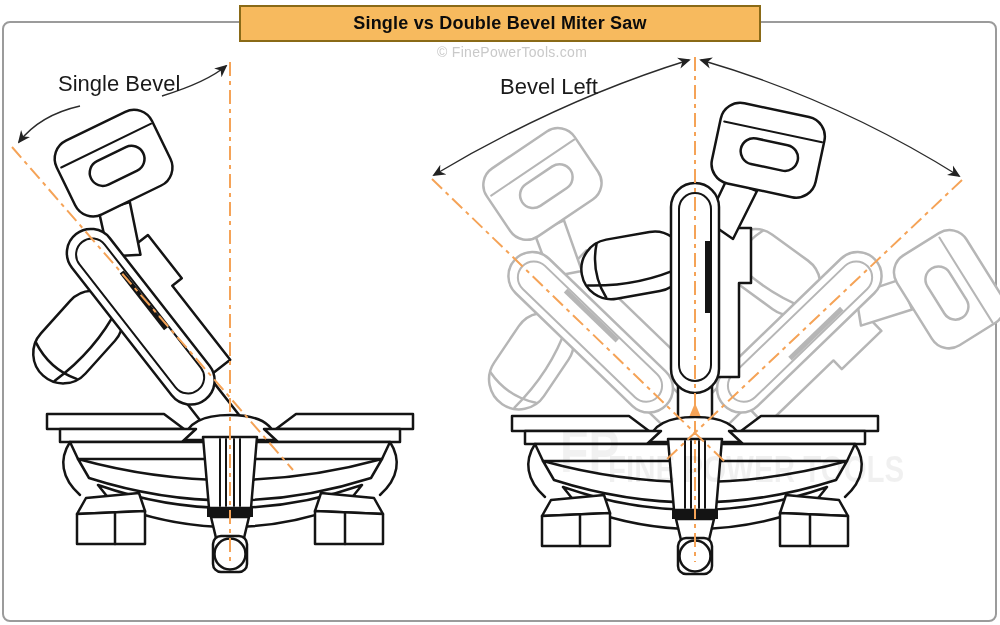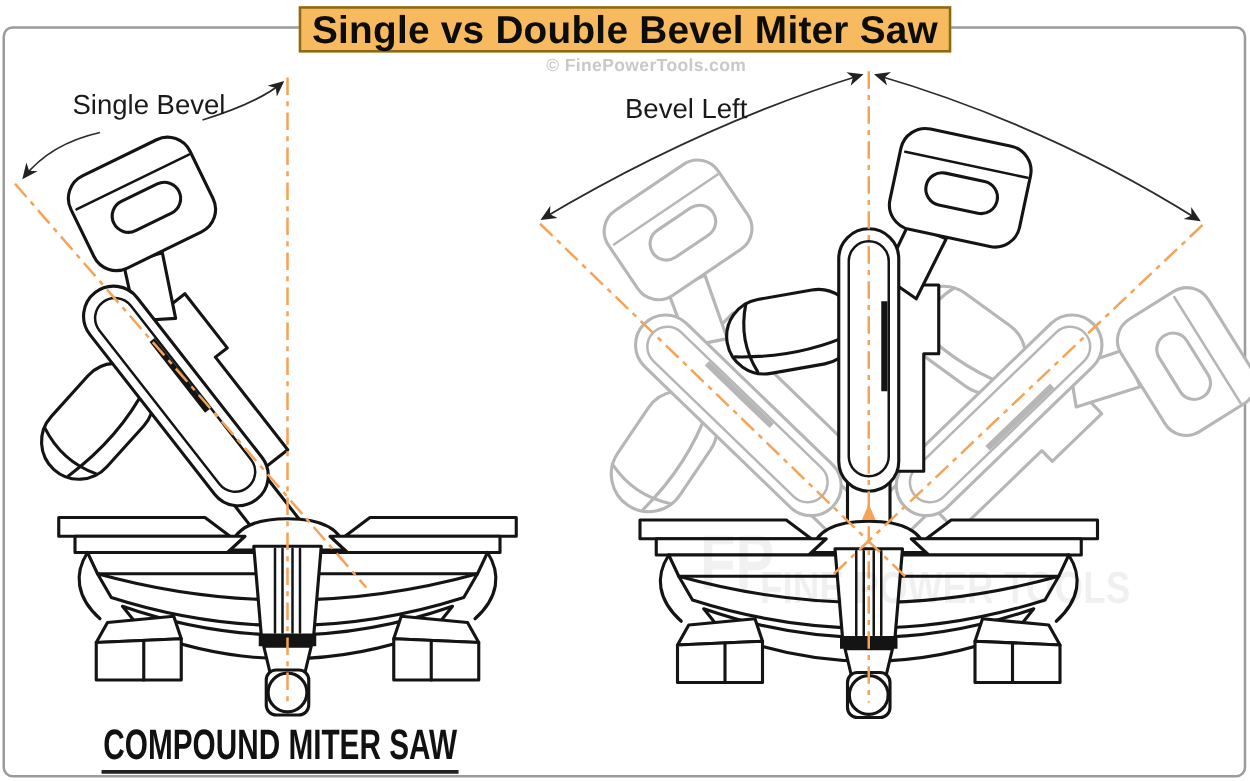--- a/index.html
+++ b/index.html
@@ -8,25 +8,25 @@
     font-family:"Liberation Sans", sans-serif;overflow:hidden;
   }
   #frame{
     position:absolute;left:2px;top:21px;width:991px;height:597px;
     border:2px solid #9b9b9b;border-radius:8px;
   }
   #banner{
     position:absolute;left:239px;top:5px;width:518px;height:33px;
     background:#F7BA5E;border:2px solid #8a6a17;
     display:flex;align-items:center;justify-content:center;
-    font-size:31px;font-weight:bold;color:#0c0c0c;letter-spacing:0.2px;
+    font-size:18px;font-weight:bold;color:#0c0c0c;letter-spacing:0.2px;
     z-index:6;
   }
   #copyright{
-    position:absolute;left:437px;top:44px;font-size:14px;font-weight:bold;
+    position:absolute;left:437px;top:44px;font-size:14px;font-weight:normal;
     color:#c9c9c9;z-index:5;letter-spacing:0.3px;
   }
   .annot{
     position:absolute;font-size:22px;color:#1a1a1a;z-index:5;white-space:nowrap;
   }
   #annot-single{left:58px;top:71px;}
   #annot-bleft{left:500px;top:74px;}
   #annot-bright{left:804px;top:73px;}
   .caption{
     position:absolute;top:579px;width:420px;text-align:center;z-index:5;
@@ -165,17 +165,14 @@
         <path d="M 689 60 Q 560 100 434 175" marker-start="url(#ah)" marker-end="url(#ah)"></path>
         <path d="M 701 60 Q 838 100 959 176" marker-start="url(#ah)" marker-end="url(#ah)"></path>
       </g>
     </g>
   </svg>
   </div>
 
   <div class="annot" id="annot-single">Single Bevel</div>
   <div class="annot" id="annot-bleft">Bevel Left</div>
 
-  <div class="caption" id="caption-left">
-    <span>COMPOUND MITER SAW</span>
-  </div>
 
 </div>
 
 </body></html>

